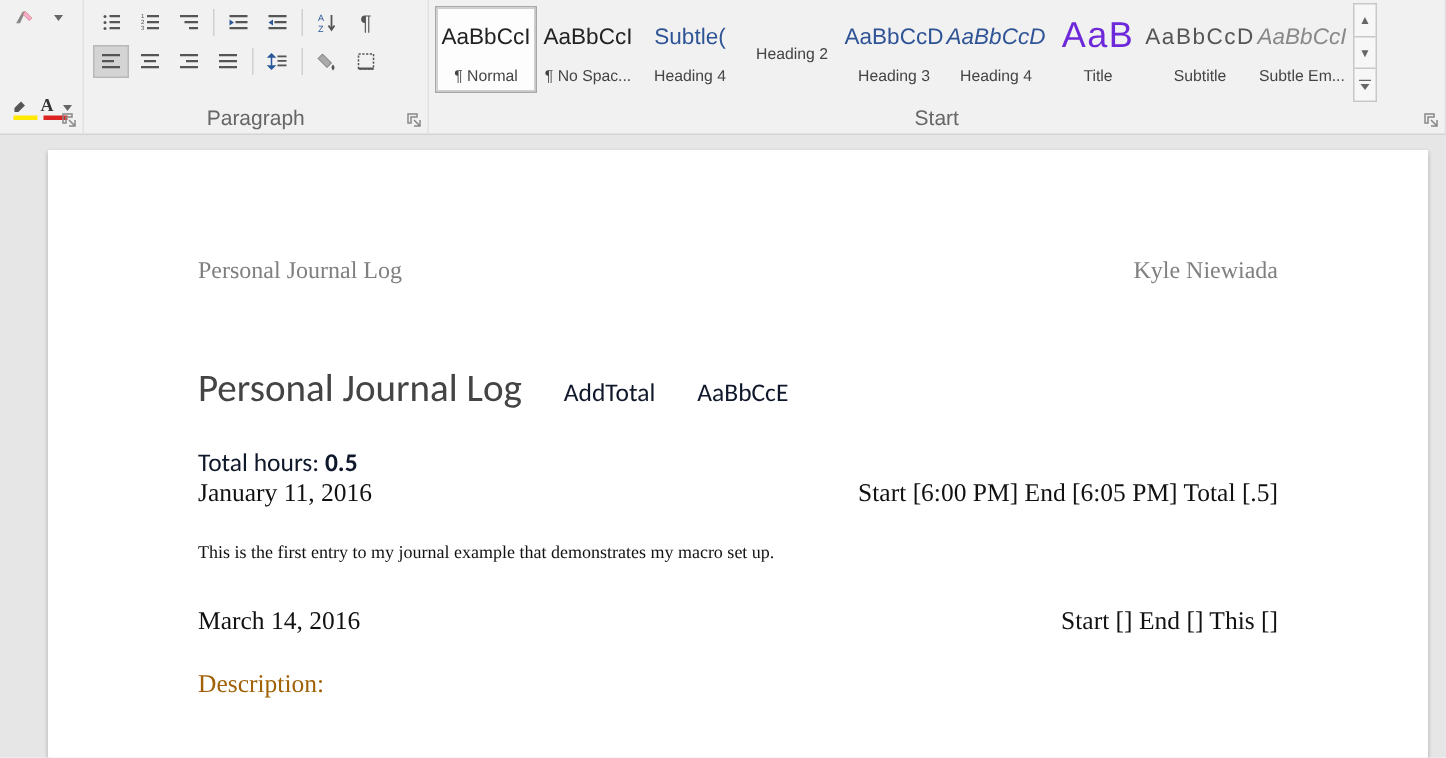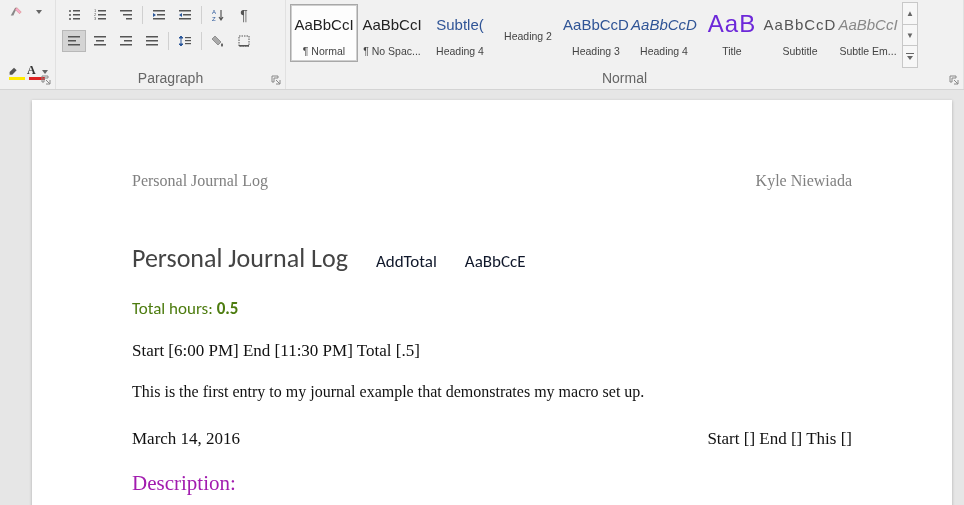--- a/index.html
+++ b/index.html
@@ -174,42 +174,42 @@
     color: #444;
   }
   .doc-macro {
     font-family: Calibri, sans-serif;
     font-size: 17px;
     color: #0f172a;
   }
   .total-hours {
     font-family: Calibri, sans-serif;
     font-size: 17px;
-    color: #4d7c0f;
-    margin-bottom: 22px;
+    color: #0f172a;
+    margin-bottom: 0;
   }
   .total-hours-val { font-weight: bold; }
   .entry-row {
     display: flex;
     justify-content: space-between;
     font-family: "Times New Roman", serif;
     font-size: 17px;
     color: #111;
     margin-bottom: 22px;
   }
   .entry-body {
     font-family: "Times New Roman", serif;
-    font-size: 16px;
+    font-size: 12px;
     color: #111;
     margin-bottom: 28px;
   }
   .desc-label {
     font-family: "Times New Roman", serif;
-    font-size: 21px;
-    color: #a21caf;
+    font-size: 17px;
+    color: #a16207;
   }
 
   svg { display:block; }
 </style>
 </head>
 <body>
 
 <div class="ribbon">
 
   <div class="ribbon-group font-group">
@@ -421,21 +421,21 @@
         <div class="style-scroll-btn">▲</div>
         <div class="style-scroll-btn">▼</div>
         <div class="style-scroll-btn">
           <svg width="8" height="8">
               <rect x="0" y="0" width="8" height="1" fill="#666"></rect>
               <path d="M1 3 L7 3 L4 7 Z" fill="#666"></path>
             </svg>
         </div>
       </div>
     </div>
-    <div class="ribbon-group-label">Normal</div>
+    <div class="ribbon-group-label">Start</div>
     <div class="dialog-launcher">
       <svg viewBox="0 0 10 10">
           <path d="M1 1 H7 V3 H3 V7 H1 Z" fill="none" stroke="#888" stroke-width="1"></path>
           <path d="M5 5 L9 9 M9 5 V9 H5" fill="none" stroke="#888" stroke-width="1"></path>
         </svg>
     </div>
   </div>
 
 </div>
 
@@ -447,21 +447,22 @@
     </div>
     <div class="doc-title-row">
       <span class="doc-title">Personal Journal Log</span>
       <span class="doc-macro">AddTotal</span>
       <span class="doc-macro">AaBbCcE</span>
     </div>
     <div class="total-hours">
       <span>Total hours: </span><span class="total-hours-val">0.5</span>
     </div>
     <div class="entry-row">
-      <span>Start [6:00 PM] End [11:30 PM] Total [.5]</span>
+      <span>January 11, 2016</span>
+      <span>Start [6:00 PM] End [6:05 PM] Total [.5]</span>
     </div>
     <div class="entry-body">This is the first entry to my journal example that demonstrates my macro set up.</div>
     <div class="entry-row">
       <span>March 14, 2016</span>
       <span>Start [] End [] This []</span>
     </div>
     <div class="desc-label">Description:</div>
   </div>
 </div>
 

